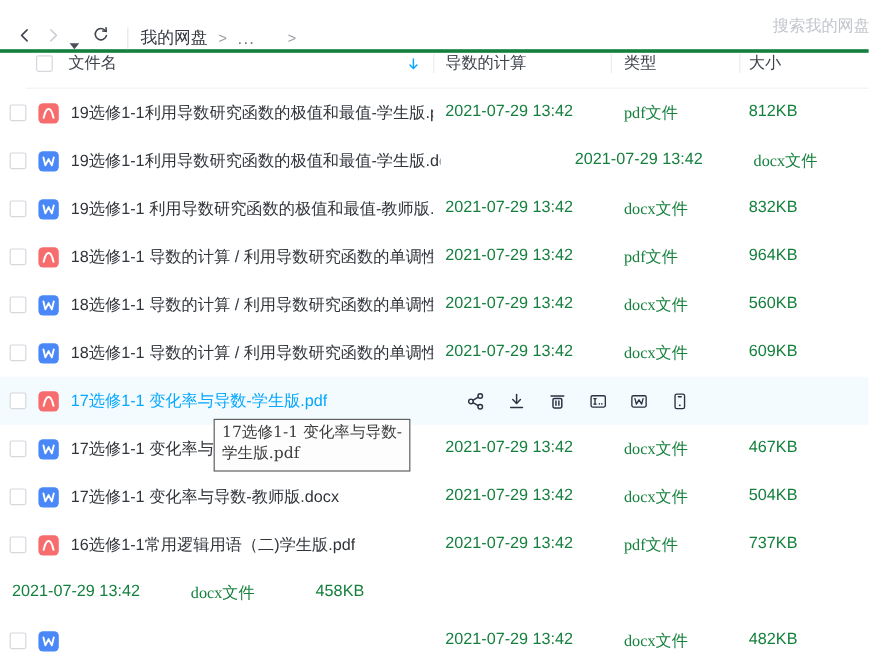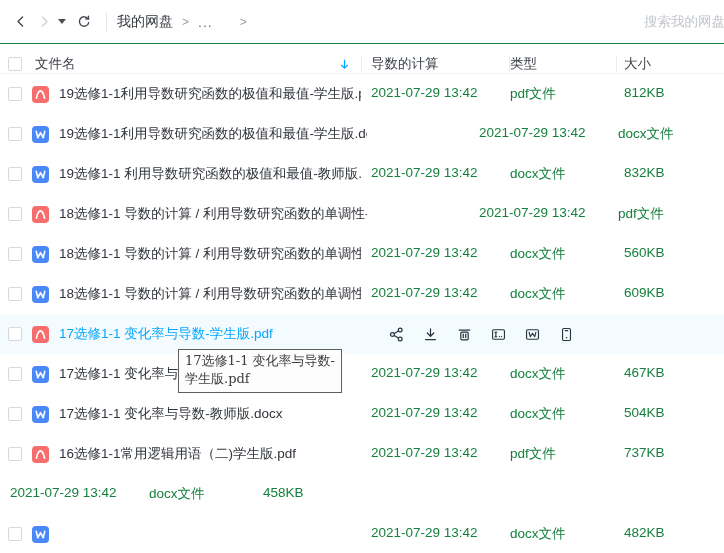--- a/index.html
+++ b/index.html
@@ -3,48 +3,48 @@
 <meta charset="utf-8">
 <style>
   * { box-sizing: border-box; margin: 0; padding: 0; }
   html,body { width:724px; height:553px; overflow:hidden; }
   body {
     font-family: "Liberation Sans", sans-serif;
     background:#fff; color:#2b2f36; position:relative;
   }
   
   .toolbar {
-    height:44px; display:flex; align-items:center;
-    border-bottom:1px solid #15803d; padding-left:8px; position:relative;
+    height:44px; display:flex; align-items:flex-end;
+    border-bottom:3px solid #15803d; padding-left:8px; position:relative;
   }
   .nav-btn { width:24px; height:24px; display:flex; align-items:center; justify-content:center; cursor:pointer; }
   .caret-down {
     width:0; height:0; margin:0 6px 0 2px;
     border-left:4px solid transparent; border-right:4px solid transparent;
     border-top:5px solid #4a4f58;
   }
   .v-divider { width:1px; height:18px; background:#e4e6ea; margin:0 10px; }
   .breadcrumb { display:flex; align-items:center; font-size:14px; color:#34383f; white-space:nowrap; }
   .breadcrumb .crumb { cursor:pointer; }
   .breadcrumb .sep { color:#9aa0a8; font-size:12px; margin:0 9px; }
   .breadcrumb .ellipsis { color:#6f747c; letter-spacing:1px; cursor:pointer; }
   .search-area {
     position:absolute; right:0; top:0; height:44px;
     display:flex; align-items:center; overflow:hidden; width:94px;
   }
   .search-area .v-divider { margin:0 14px 0 0; }
   .search-placeholder { font-size:13.5px; color:#c2c6cc; white-space:nowrap; }
   
   .thead {
-    height:30px; display:flex; align-items:flex-end;
-    border-bottom:1px solid #f1f2f4; font-size:13.5px; color:#3e434b;
+    height:30px; display:flex; align-items:flex-start;
+    border-bottom:1px solid #f1f2f4; font-size:13.5px; color:#3e434b;margin-left:22px;
   }
   .col-name { flex:1 1 auto; min-width:0; display:flex; align-items:center; padding-left:8px; }
   .col-mod  { width:148px; flex:none; padding-left:10px; position:relative; }
-  .col-type { width:107px; flex:none; padding-left:1px; position:relative; }
+  .col-type { width:107px; flex:none; padding-left:11px; position:relative;font-family:Liberation Serif, serif; }
   .col-size { width:108px;  flex:none; padding-left:8px;  position:relative; }
   .thead .col-mod::before, .thead .col-type::before, .thead .col-size::before {
     content:""; position:absolute; left:0; top:50%; transform:translateY(-50%);
     width:1px; height:16px; background:#e9ebee;
   }
   .checkbox {
     width:14px; height:14px; border:1px solid #d5d8dd; border-radius:2px;
     background:#fff; flex:none; cursor:pointer;
   }
   .thead .checkbox { margin-right:13px; }
@@ -193,20 +193,21 @@
             <rect x="1" y="1" width="17" height="17" rx="4" fill="#f76c6c"></rect>
             <path d="M5.4 13.2 C6.5 8 7.7 5.9 9.5 5.9 C11.3 5.9 12.5 8 13.6 13.2" fill="none" stroke="#fff" stroke-width="1.7" stroke-linecap="round"></path>
           </svg>
       </span>
 
       <span class="name-text">18选修1-1 导数的计算 / 利用导数研究函数的单调性-学...</span>
     </div>
     <div class="meta">
       <div class="col-mod"><span class="f-mod">2021-07-29 13:42</span></div>
       <div class="col-type"><span class="f-type">pdf文件</span></div>
+      <div class="col-size"><span class="f-size">964KB</span></div>
     </div>
 
   </div>
 
   <div class="row">
     <div class="col-name">
       <span class="checkbox"></span>
 
       <span class="file-icon icon-docx">
         <svg width="19" height="19" viewBox="0 0 19 19">

